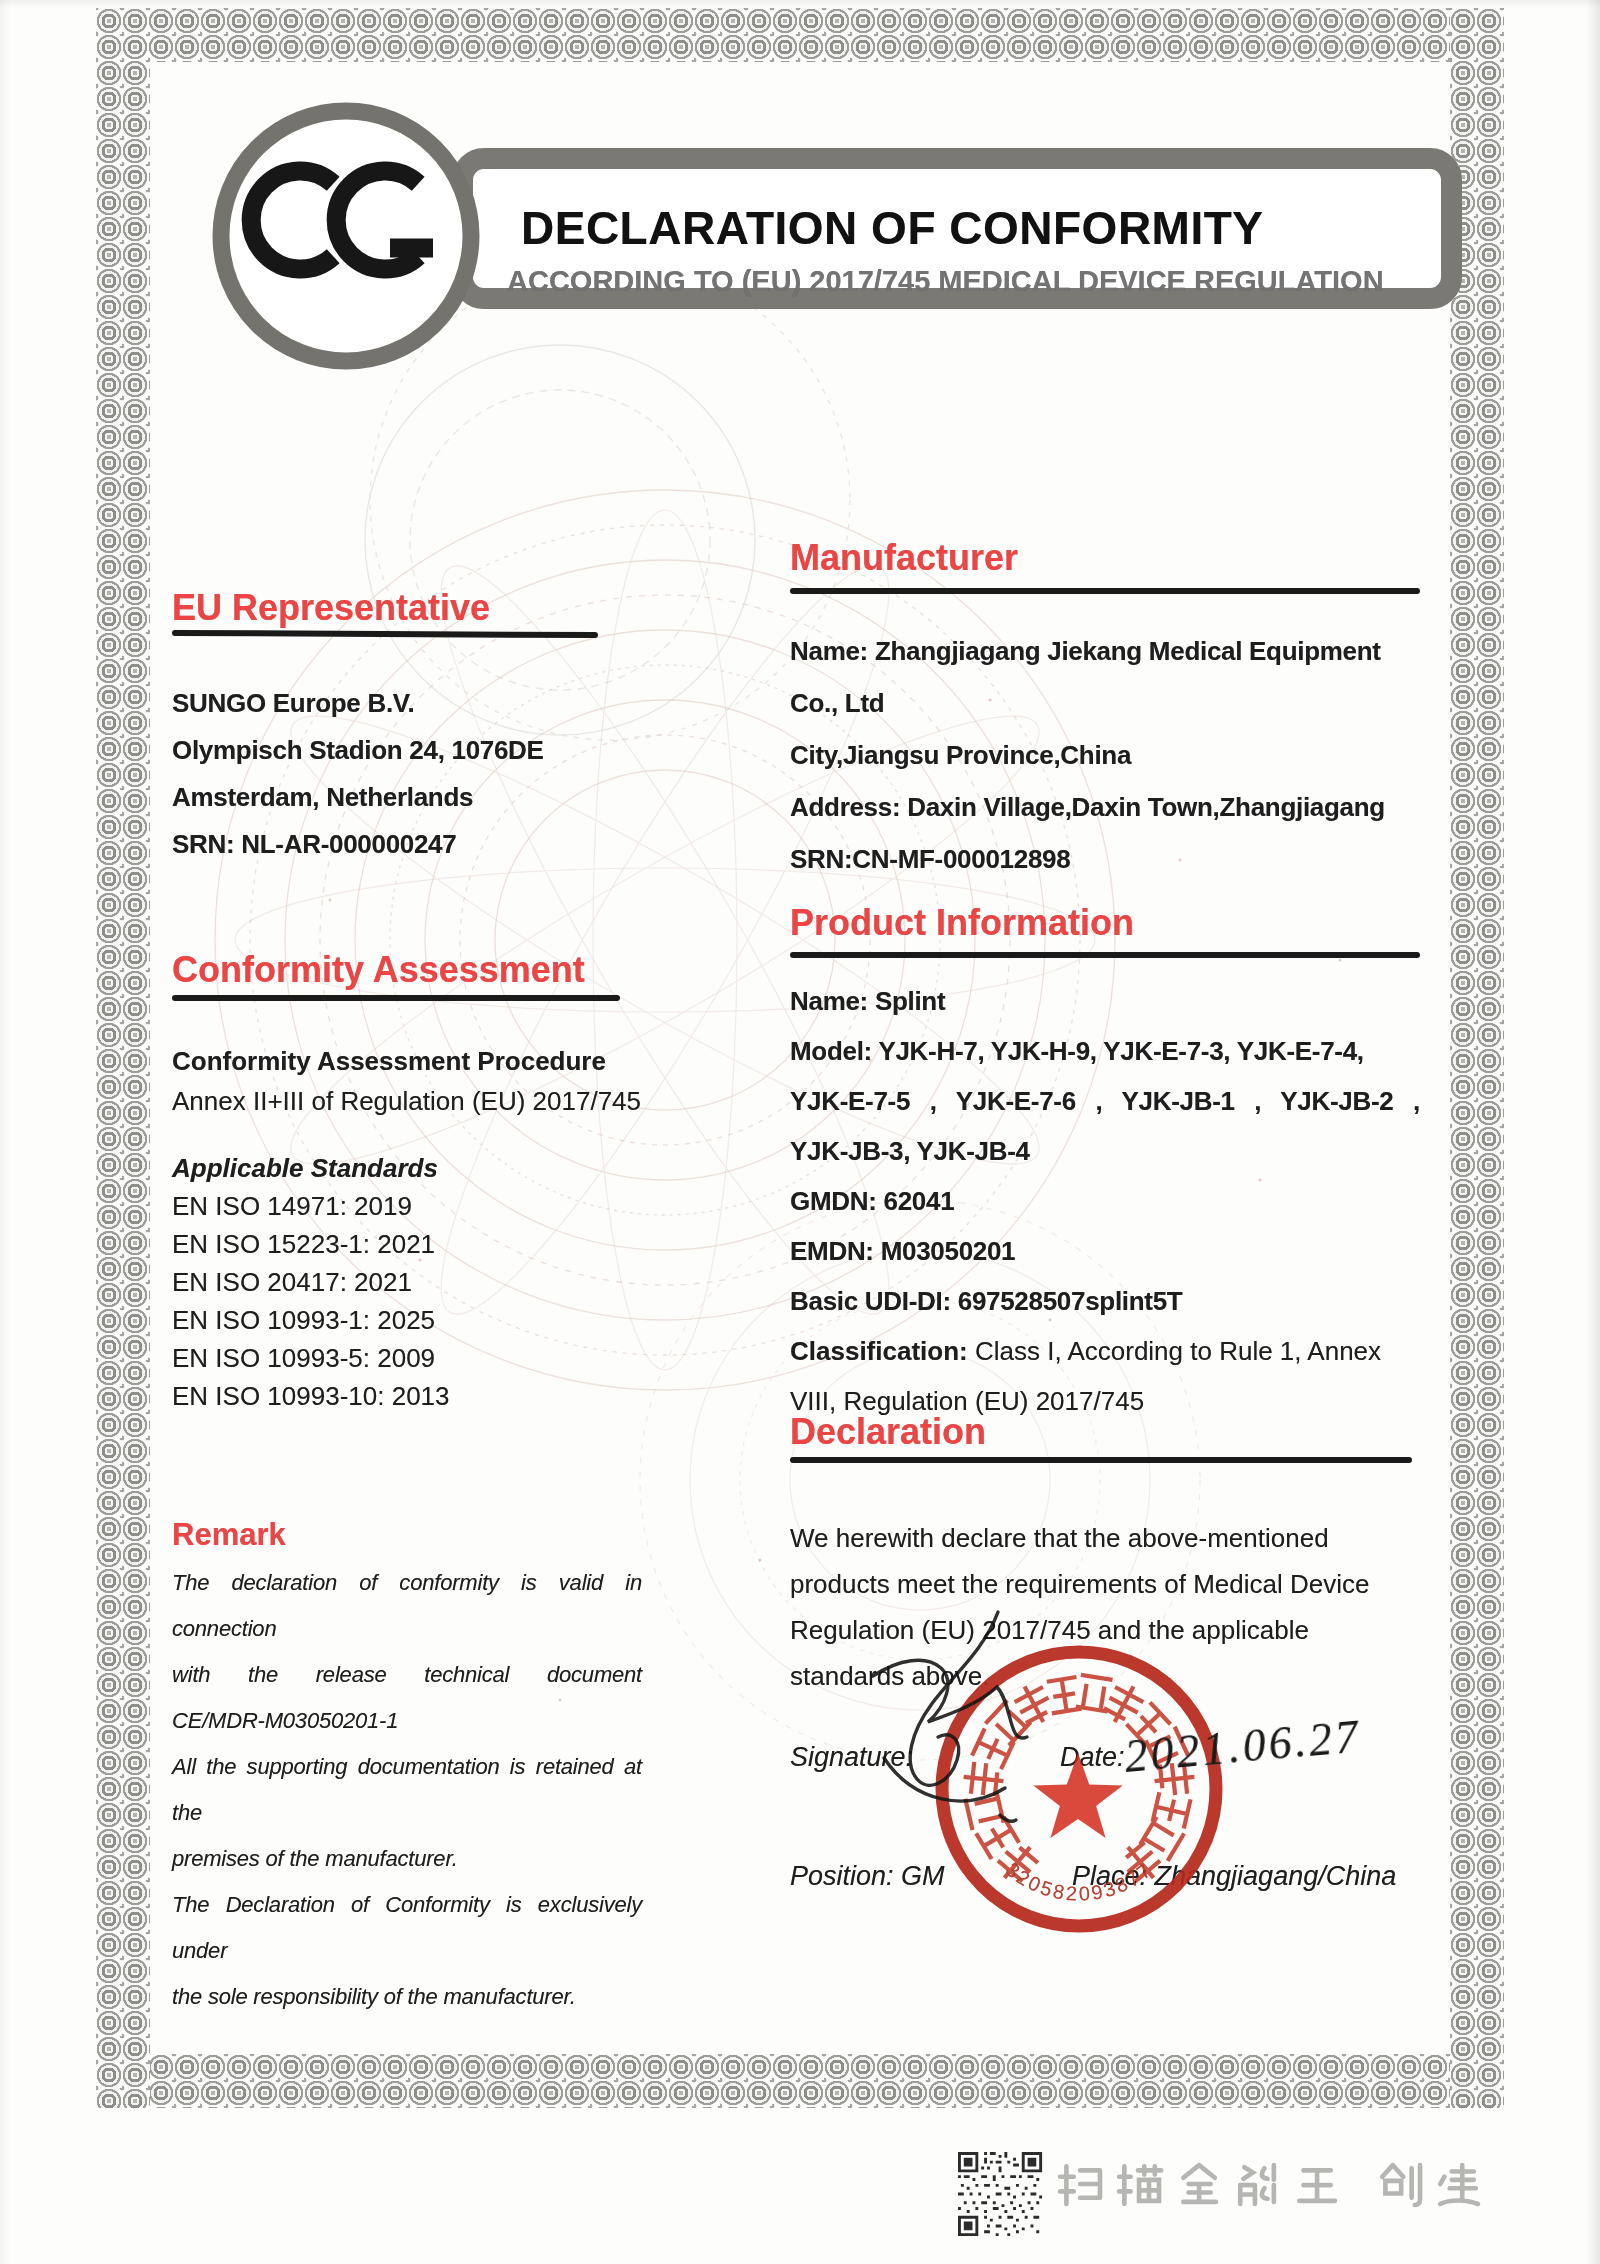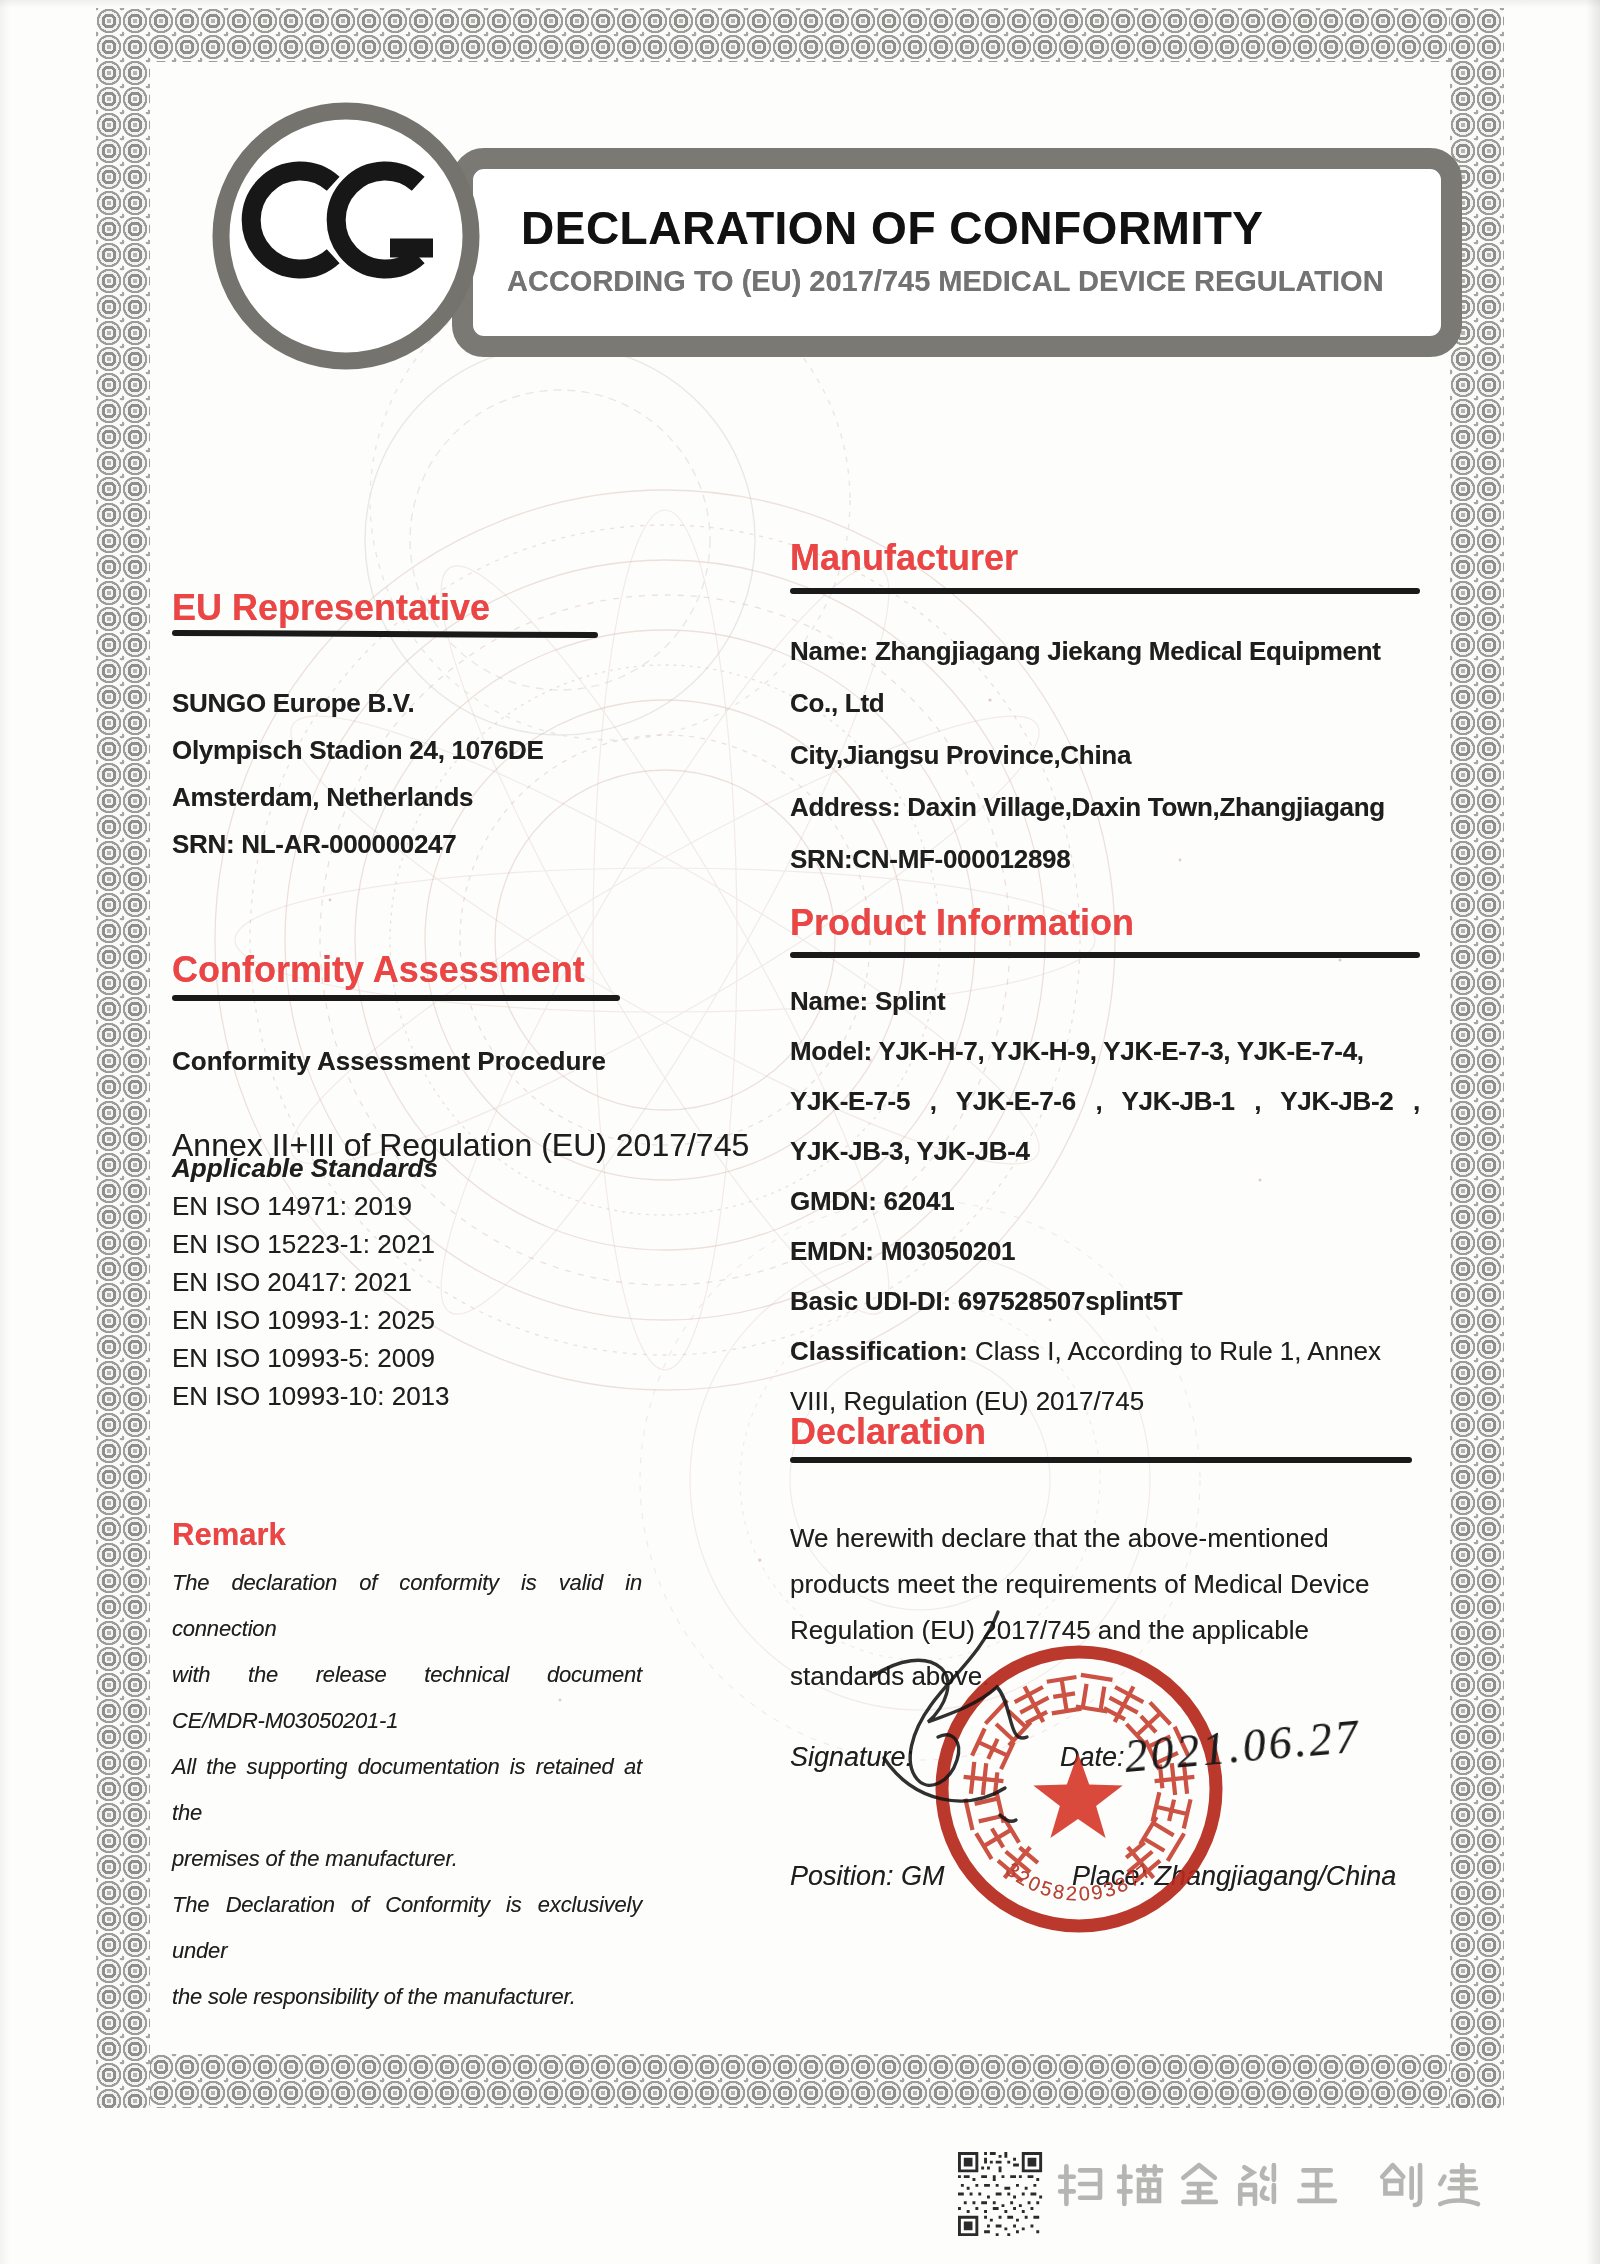--- a/index.html
+++ b/index.html
@@ -36,21 +36,21 @@
   .prod div{line-height:50px;font-size:26px;font-weight:700;letter-spacing:-.3px;}
   .prod .mix{font-weight:400;letter-spacing:0;}
   .prod .mix b{font-weight:700;}
   .decl div{line-height:46px;font-size:26px;}
   .std div{line-height:38px;font-size:26px;}
   .just{width:630px;text-align:justify;text-align-last:justify;white-space:normal;}
   .remark div{line-height:46px;font-size:22px;font-style:italic;width:470px;letter-spacing:-.2px;}
   .remark .jl{text-align:justify;text-align-last:justify;white-space:normal;}
   .lbl{position:absolute;font-size:27px;white-space:nowrap;font-style:italic;}
   .banner{
-    position:absolute;left:452px;top:148px;width:1010px;height:209px;
+    position:absolute;left:452px;top:148px;width:1010px;height:161px;
     border:21px solid #7b7974;border-radius:32px;background:#fff;box-sizing:border-box;
   }
   .banner .t1{font-weight:700;font-size:46px;letter-spacing:.5px;color:#111;margin:36px 0 0 48px;line-height:1;white-space:nowrap;}
   .banner .t2{font-weight:700;font-size:29px;color:#737373;margin:16px 0 0 34px;line-height:1;white-space:nowrap;}
   svg{display:block;}
   .sr{position:absolute;width:1px;height:1px;overflow:hidden;clip-path:inset(50%);white-space:nowrap;}
 </style>
 </head>
 <body>
 
@@ -127,21 +127,21 @@
     <div>SUNGO Europe B.V.</div>
     <div>Olympisch Stadion 24, 1076DE</div>
     <div>Amsterdam, Netherlands</div>
     <div>SRN: NL-AR-000000247</div>
   </div>
 
   <div class="h" style="left:172px;top:949px;z-index:4;">Conformity Assessment</div>
   <div class="rule" style="left:172px;top:995px;width:448px;z-index:4;"></div>
   <div class="blk" style="left:172px;top:1041px;z-index:4;">
     <div style="font-size:26px;font-weight:700;line-height:40px;">Conformity Assessment Procedure</div>
-    <div style="font-size:32px;line-height:40px;margin-top:44px;">Annex II+III of Regulation (EU) 2017/745</div>
+    <div style="font-size:26px;line-height:40px;">Annex II+III of Regulation (EU) 2017/745</div>
   </div>
   <div class="lbl" style="left:172px;top:1153px;font-weight:700;font-size:26px;z-index:4;">Applicable Standards</div>
   <div class="blk std" style="left:172px;top:1187px;z-index:4;">
     <div>EN ISO 14971: 2019</div>
     <div>EN ISO 15223-1: 2021</div>
     <div>EN ISO 20417: 2021</div>
     <div>EN ISO 10993-1: 2025</div>
     <div>EN ISO 10993-5: 2009</div>
     <div>EN ISO 10993-10: 2013</div>
   </div>

